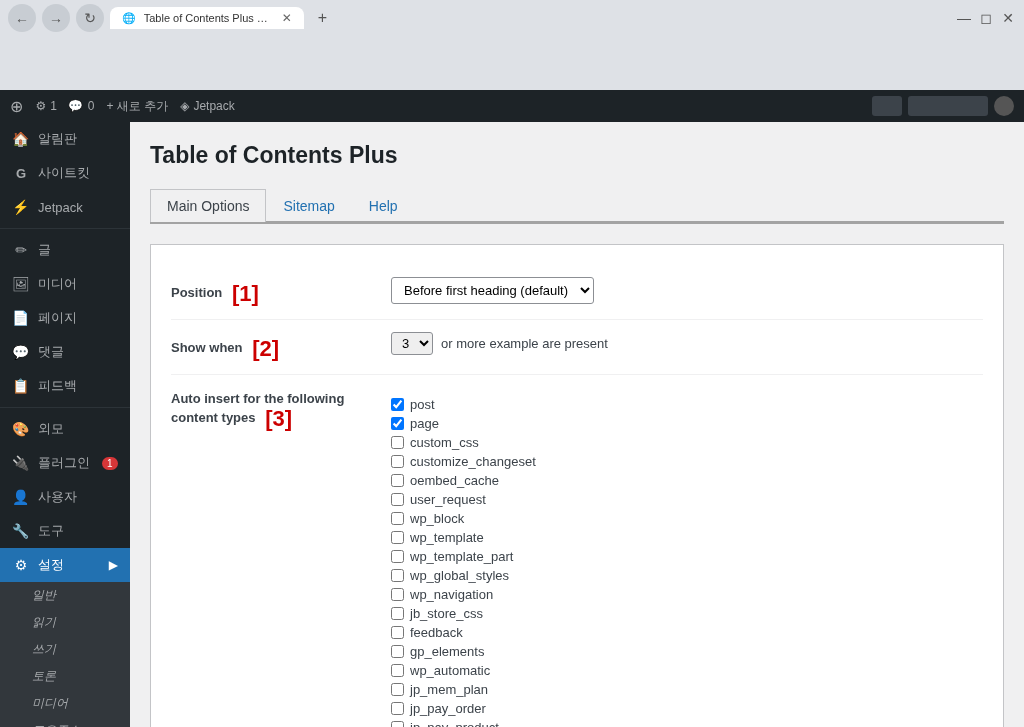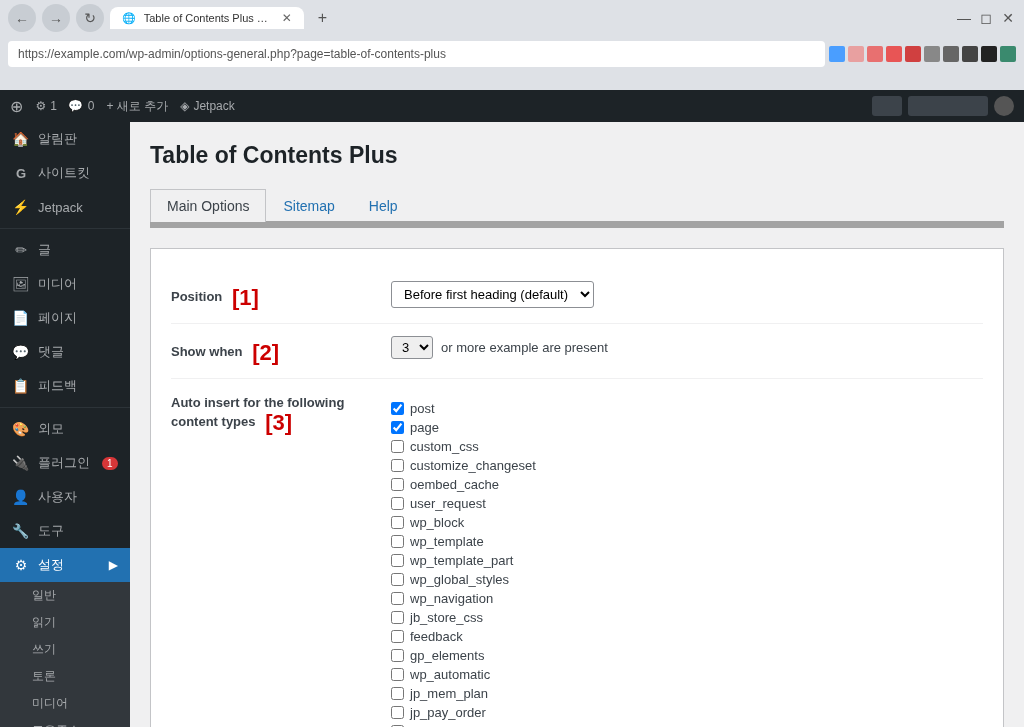--- a/index.html
+++ b/index.html
@@ -25,29 +25,29 @@
 
     
     .wp-sidebar { width: 130px; background: #1d2327; flex-shrink: 0; overflow-y: auto; }
     .wp-sidebar-menu { list-style: none; }
     .wp-sidebar-item { display: flex; align-items: center; gap: 8px; padding: 8px 12px; color: #a7aaad; font-size: 13px; cursor: pointer; }
     .wp-sidebar-item.active { background: #2271b1; color: #fff; }
     .wp-sidebar-item .menu-icon { width: 18px; height: 18px; display: flex; align-items: center; justify-content: center; font-size: 14px; }
     .wp-sidebar-item .badge { background: #d63638; color: white; border-radius: 9px; padding: 1px 5px; font-size: 10px; margin-left: 4px; }
     .wp-sidebar-separator { border-bottom: 1px solid #2c3338; margin: 4px 0; }
     .wp-submenu { list-style: none; background: #32373c; }
-    .wp-submenu-item { padding: 5px 12px 5px 32px; color: #a7aaad; font-size: 12px; cursor: pointer; }
+    .wp-submenu-item { padding: 5px 12px 5px 32px; color: #a7aaad; font-size: 12px; cursor: pointer; font-style: italic; }
 
     
     .wp-content { flex: 1; background: #f0f0f1; overflow-y: auto; padding: 20px; }
 
     .page-title { font-size: 23px; font-weight: 700; color: #1d2327; margin-bottom: 20px; }
 
     
-    .nav-tabs { display: flex; border-bottom: 7px solid #a3a3a3; margin-bottom: 20px; }
+    .nav-tabs { display: flex; border-bottom: 3px solid #a3a3a3; margin-bottom: 20px; }
     .nav-tab { padding: 8px 16px; font-size: 14px; color: #2271b1; text-decoration: none; cursor: pointer; border: 1px solid transparent; border-bottom: none; margin-bottom: -1px; }
     .nav-tab.active { background: #f0f0f1; border-color: #c3c4c7; border-bottom-color: #f0f0f1; color: #3c434a; }
 
     
     .settings-form { background: white; border: 1px solid #c3c4c7; padding: 20px; }
     .form-row { display: flex; align-items: flex-start; padding: 12px 0; border-bottom: 1px solid #f0f0f1; }
     .form-label { width: 220px; flex-shrink: 0; font-weight: 600; padding-top: 4px; font-size: 13px; }
     .form-control { flex: 1; }
 
     
@@ -82,35 +82,20 @@
       <span style="font-size:11px; max-width:130px; overflow:hidden; white-space:nowrap; text-overflow:ellipsis;">Table of Contents Plus — WordPress</span>
       <span class="browser-tab-close">✕</span>
     </div>
     <button class="browser-tab-new">+</button>
     <div class="window-controls">
       <button class="win-btn">—</button>
       <button class="win-btn">◻</button>
       <button class="win-btn">✕</button>
     </div>
   </div>
-  <div class="browser-address-row">
-    <input class="browser-address-bar" type="text" value="https://example.com/wp-admin/options-general.php?page=table-of-contents-plus" style="">
-    <div class="color-swatches">
-      <div class="swatch" style="background:#4a9eff;"></div>
-      <div class="swatch" style="background:#e8a0a0;"></div>
-      <div class="swatch" style="background:#e87070;"></div>
-      <div class="swatch" style="background:#e85555;"></div>
-      <div class="swatch" style="background:#d04040;"></div>
-      <div class="swatch" style="background:#888;"></div>
-      <div class="swatch" style="background:#666;"></div>
-      <div class="swatch" style="background:#444;"></div>
-      <div class="swatch" style="background:#222;"></div>
-      <div class="swatch" style="background:#3a8a6e;"></div>
-    </div>
-  </div>
 </div>
 
 <div class="wp-toolbar">
   <div class="wp-toolbar-item">
     <span style="color:#a7aaad; font-size:16px;">⊕</span>
   </div>
   <div class="wp-toolbar-item">
     <span>⚙</span>
     <span>1</span>
   </div>

